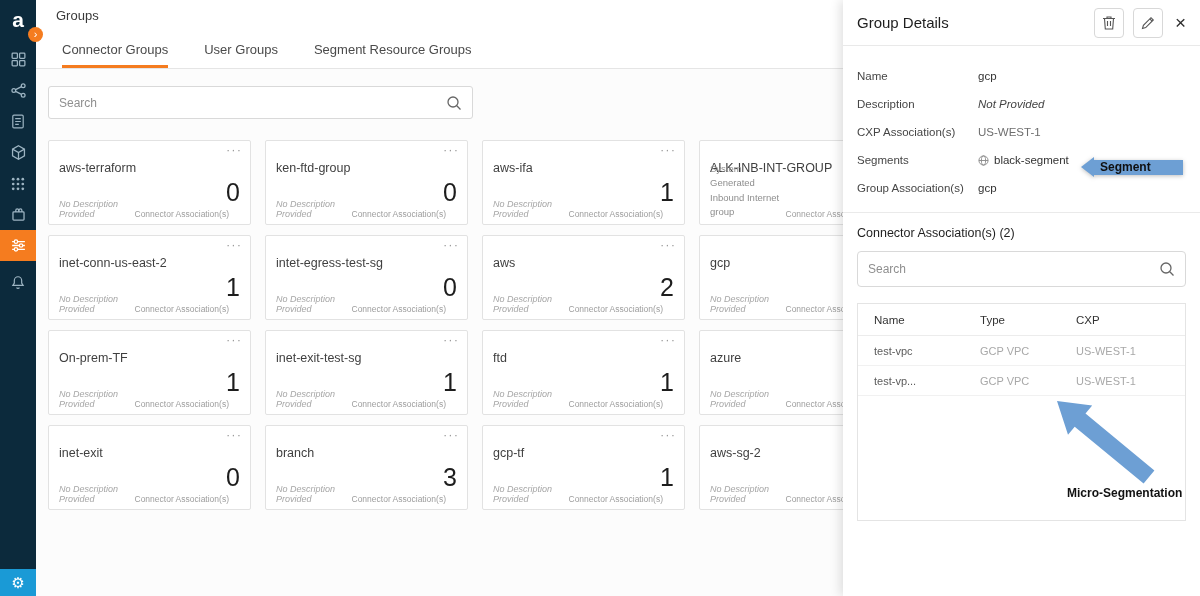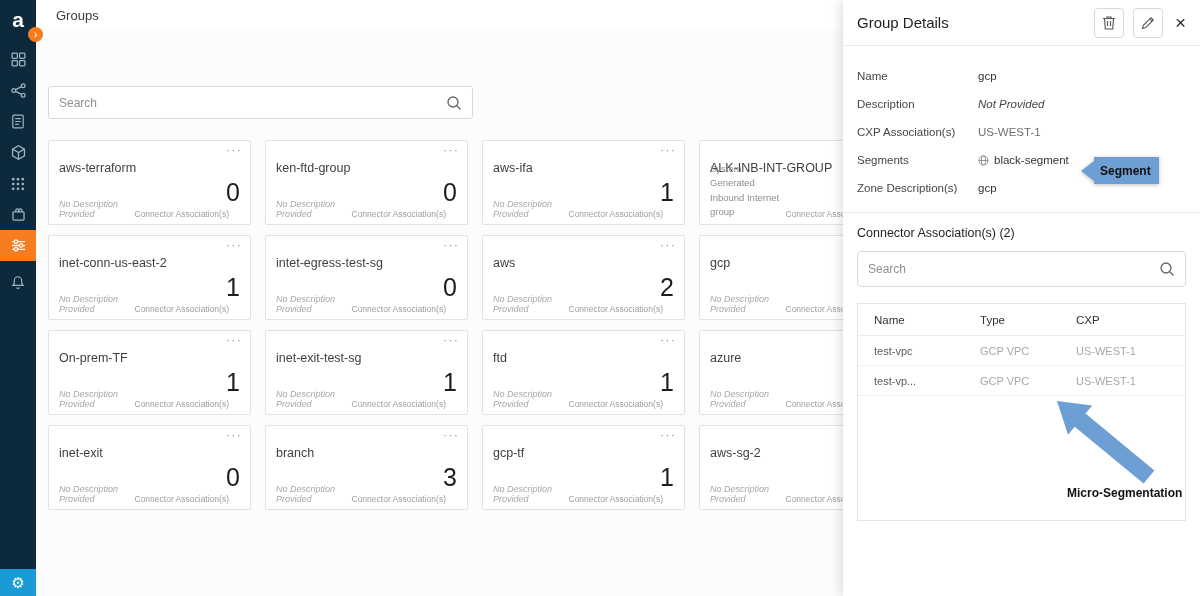--- a/index.html
+++ b/index.html
@@ -50,21 +50,21 @@
   .fields { padding:24px 14px 2px; }
   .field { display:flex; align-items:flex-start; margin-bottom:16px; }
   .field-label { width:121px; flex-shrink:0; font-size:11.5px; color:#464646; }
   .field-value { font-size:11.5px; color:#333; }
   .field-value.italic { font-style:italic; color:#444;text-align:right; }
   .field-value.muted { color:#6e6e6e; }
   .seg-value { display:flex; align-items:center; gap:5px; }
 
   .segment-arrow { position:absolute; left:238px; top:157px; display:flex; align-items:center; z-index:30; filter:drop-shadow(0 1px 2px rgba(0,0,0,.25)); }
   .arrow-head { width:0; height:0; border-top:10px solid transparent; border-bottom:10px solid transparent; border-right:13px solid #6d9fd4; }
-  .arrow-body { background:#6d9fd4; height:27px; display:flex; align-items:center; padding:0 8px 0 6px; font-size:12px; font-weight:bold; color:#101010; }
+  .arrow-body { background:#6d9fd4; height:15px; display:flex; align-items:center; padding:0 32px 0 6px; font-size:12px; font-weight:bold; color:#101010; }
 
   .divider { height:1px; background:#eaeaea; }
   .assoc-title { padding:13px 14px 11px; font-size:12.5px; color:#1f1f1f; }
   .panel-search { margin:0 14px; height:36px; background:#fff; border:1px solid #d9d9d9; border-radius:4px; display:flex; align-items:center; padding:0 10px; }
   .panel-search input { flex:1; border:none; outline:none; font-size:12px; color:#333; background:transparent; }
   .panel-search input::placeholder { color:#8f8f8f; }
 
   .assoc-table { margin:16px 14px 0; border:1px solid #e4e4e4; height:218px; background:#fff; }
   .t-head, .t-row { display:grid; grid-template-columns:106px 96px 1fr; padding:0 16px; align-items:center; }
   .t-head { height:32px; border-bottom:1px solid #ececec; font-size:11.5px; color:#333; }
@@ -150,20 +150,25 @@
     </div>
   </aside>
   <div class="expander">
     <span>›</span>
   </div>
 
   <header class="topbar">
     <span class="page-title">Groups</span>
   </header>
 
+  <div class="tabs">
+    <div class="tab active">Connector Groups</div>
+    <div class="tab">User Groups</div>
+    <div class="tab">Segment Resource Groups</div>
+  </div>
 
   <main class="content">
     <div class="searchbar">
       <input type="text" placeholder="Search" style="">
       <svg width="16" height="16" viewBox="0 0 16 16">
           <circle cx="7" cy="7" r="5" fill="none" stroke="#666" stroke-width="1.3"></circle>
           <line x1="10.8" y1="10.8" x2="14.5" y2="14.5" stroke="#666" stroke-width="1.3"></line>
         </svg>
     </div>
 
@@ -366,21 +371,21 @@
         <span class="field-value seg-value">
           <svg width="11" height="11" viewBox="0 0 12 12" fill="none" stroke="#8a8a8a" stroke-width="1">
               <circle cx="6" cy="6" r="5"></circle>
               <ellipse cx="6" cy="6" rx="2.3" ry="5"></ellipse>
               <line x1="1" y1="6" x2="11" y2="6"></line>
             </svg>
           <span>black-segment</span>
         </span>
       </div>
       <div class="field">
-        <span class="field-label">Zone Description(s)</span>
+        <span class="field-label">Group Association(s)</span>
         <span class="field-value">gcp</span>
       </div>
     </div>
 
     <div class="segment-arrow">
       <span class="arrow-head"></span>
       <span class="arrow-body">Segment</span>
     </div>
 
     <div class="divider"></div>

